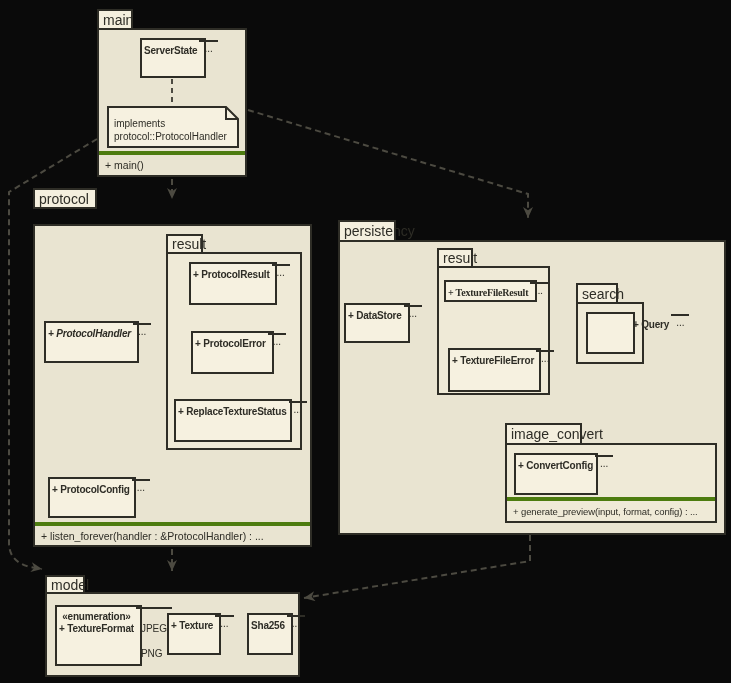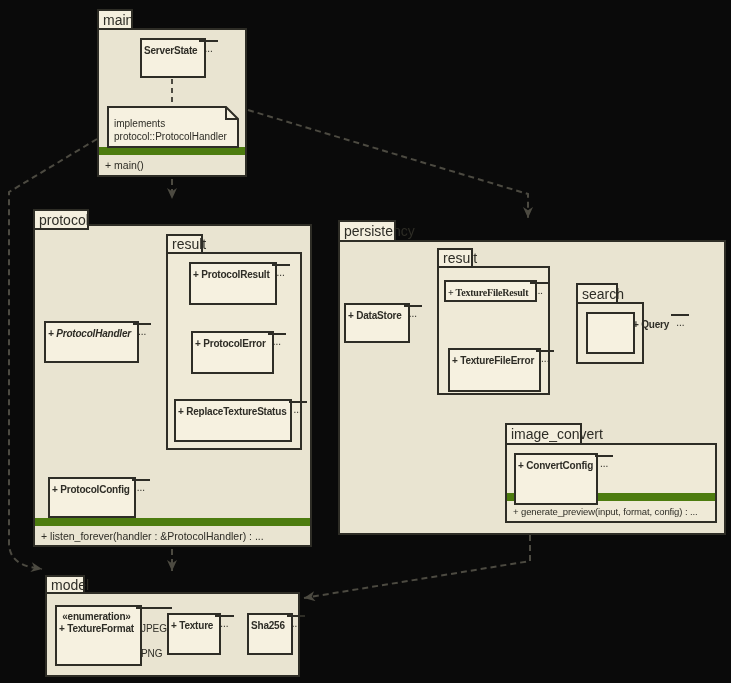--- a/index.html
+++ b/index.html
@@ -8,21 +8,21 @@
     font-family:"Liberation Sans", sans-serif; color:#2e2d26; overflow:hidden;
   }
   .abs { position:absolute; box-sizing:border-box; }
   .pkg-body { border:2px solid #2e2d26; background:#e9e4d1; }
   .pkg-body.nested { background:#efead7; }
   .pkg-tab {
     border:2px solid #2e2d26; background:#f4efde; font-size:14px;
     display:flex; align-items:center; padding:0 4px; white-space:nowrap; z-index:3;
   }
   .pkg-footer {
-    position:absolute; left:0; right:0; bottom:0; border-top:8px solid #4d7c0f;
+    position:absolute; left:0; right:0; bottom:0; border-top:4px solid #4d7c0f;
     font-size:10.5px; display:flex; align-items:center; padding:0 6px; white-space:nowrap;
   }
   .pkg-footer.small { font-size:9.5px; letter-spacing:-0.1px; }
   .cls { border:2px solid #2e2d26; background:#f6f1e0; display:flex; z-index:4; }
   .cls-name {
     display:flex; align-items:center; justify-content:center;
     font-weight:bold; font-size:10px; letter-spacing:-0.2px; white-space:nowrap; padding:0 2px;
   }
   .cls-name.two-line { flex-direction:column; line-height:1.25; }
   .cls-attrs {
@@ -57,21 +57,21 @@
 
   <div class="pkg-body nested abs" style="left:576px;top:302px;width:68px;height:62px;"></div>
 
   <div class="pkg-body nested abs" style="left:505px;top:443px;width:212px;height:80px;">
     <div class="pkg-footer small" style="height:20px;">+ generate_preview(input, format, config) : ...</div>
   </div>
 
   <div class="pkg-tab abs" style="left:97px;top:9px;width:36px;height:21px;">
     <span>main</span>
   </div>
-  <div class="pkg-tab abs" style="left:33px;top:209px;width:56px;height:21px;">
+  <div class="pkg-tab abs" style="left:33px;top:188px;width:64px;height:21px;">
     <span>protocol</span>
   </div>
   <div class="pkg-tab abs" style="left:166px;top:234px;width:37px;height:20px;">
     <span>result</span>
   </div>
   <div class="pkg-tab abs" style="left:338px;top:220px;width:58px;height:22px;">
     <span>persistency</span>
   </div>
   <div class="pkg-tab abs" style="left:437px;top:248px;width:36px;height:20px;">
     <span>result</span>
@@ -122,21 +122,21 @@
     <div class="cls-attrs">...</div>
   </div>
   <div class="cls abs" style="left:448px;top:348px;width:93px;height:44px;">
     <div class="cls-name" style="height:20px;">+ TextureFileError</div>
     <div class="cls-attrs">...</div>
   </div>
   <div class="cls abs" style="left:586px;top:312px;width:49px;height:42px;padding-left:43px;">
     <div class="cls-name" style="height:20px;">+ Query</div>
     <div class="cls-attrs">...</div>
   </div>
-  <div class="cls abs" style="left:514px;top:453px;width:84px;height:52px;">
+  <div class="cls abs" style="left:514px;top:453px;width:84px;height:42px;">
     <div class="cls-name" style="height:20px;">+ ConvertConfig</div>
     <div class="cls-attrs">...</div>
   </div>
 
   <div class="cls abs" style="left:55px;top:605px;width:87px;height:61px;">
     <div class="cls-name two-line" style="height:32px;">
       <span>«enumeration»</span>
       <span>+ TextureFormat</span>
     </div>
     <div class="cls-attrs">

